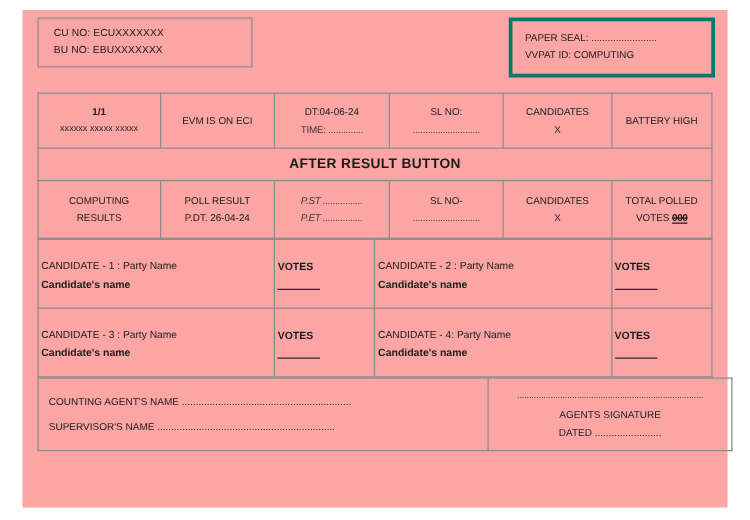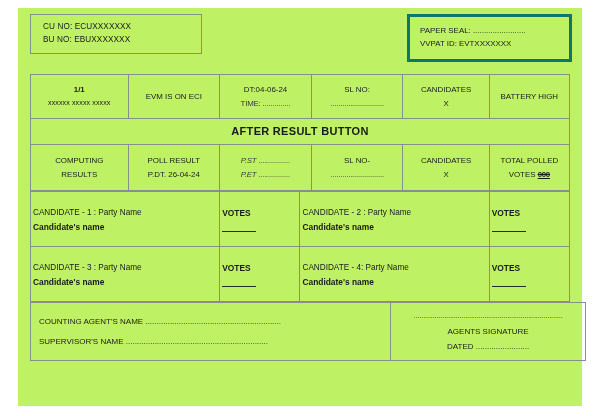--- a/index.html
+++ b/index.html
@@ -13,21 +13,21 @@
   #page {
     position: relative;
     width: 600px; height: 416px;
     background: #ffffff;
     overflow: hidden;
   }
   .sheet {
     position: absolute;
     left: 18px; top: 8px;
     width: 564px; height: 398px;
-    background: #bef264;
+    background: #fca5a5;
   }
 
   
   .topbar {
     display: flex;
     align-items: flex-start;
     justify-content: space-between;
     height: 66px;
     padding: 6px 10px 0 12px;
   }
@@ -152,21 +152,21 @@
     <div class="topbar">
 
       <div class="idbox">
         <div class="line">CU NO: ECUXXXXXXX</div>
         <div class="line">BU NO: EBUXXXXXXX</div>
       </div>
 
 
       <div class="sealbox">
         <div class="line">PAPER SEAL: ........................</div>
-        <div class="line">VVPAT ID: EVTXXXXXXX</div>
+        <div class="line">VVPAT ID: COMPUTING</div>
       </div>
 
     </div>
 
     <table class="maintable">
       <colgroup>
         <col style="width:18.1%">
           <col style="width:17.0%">
           <col style="width:17.0%">
         <col style="width:17.0%">

